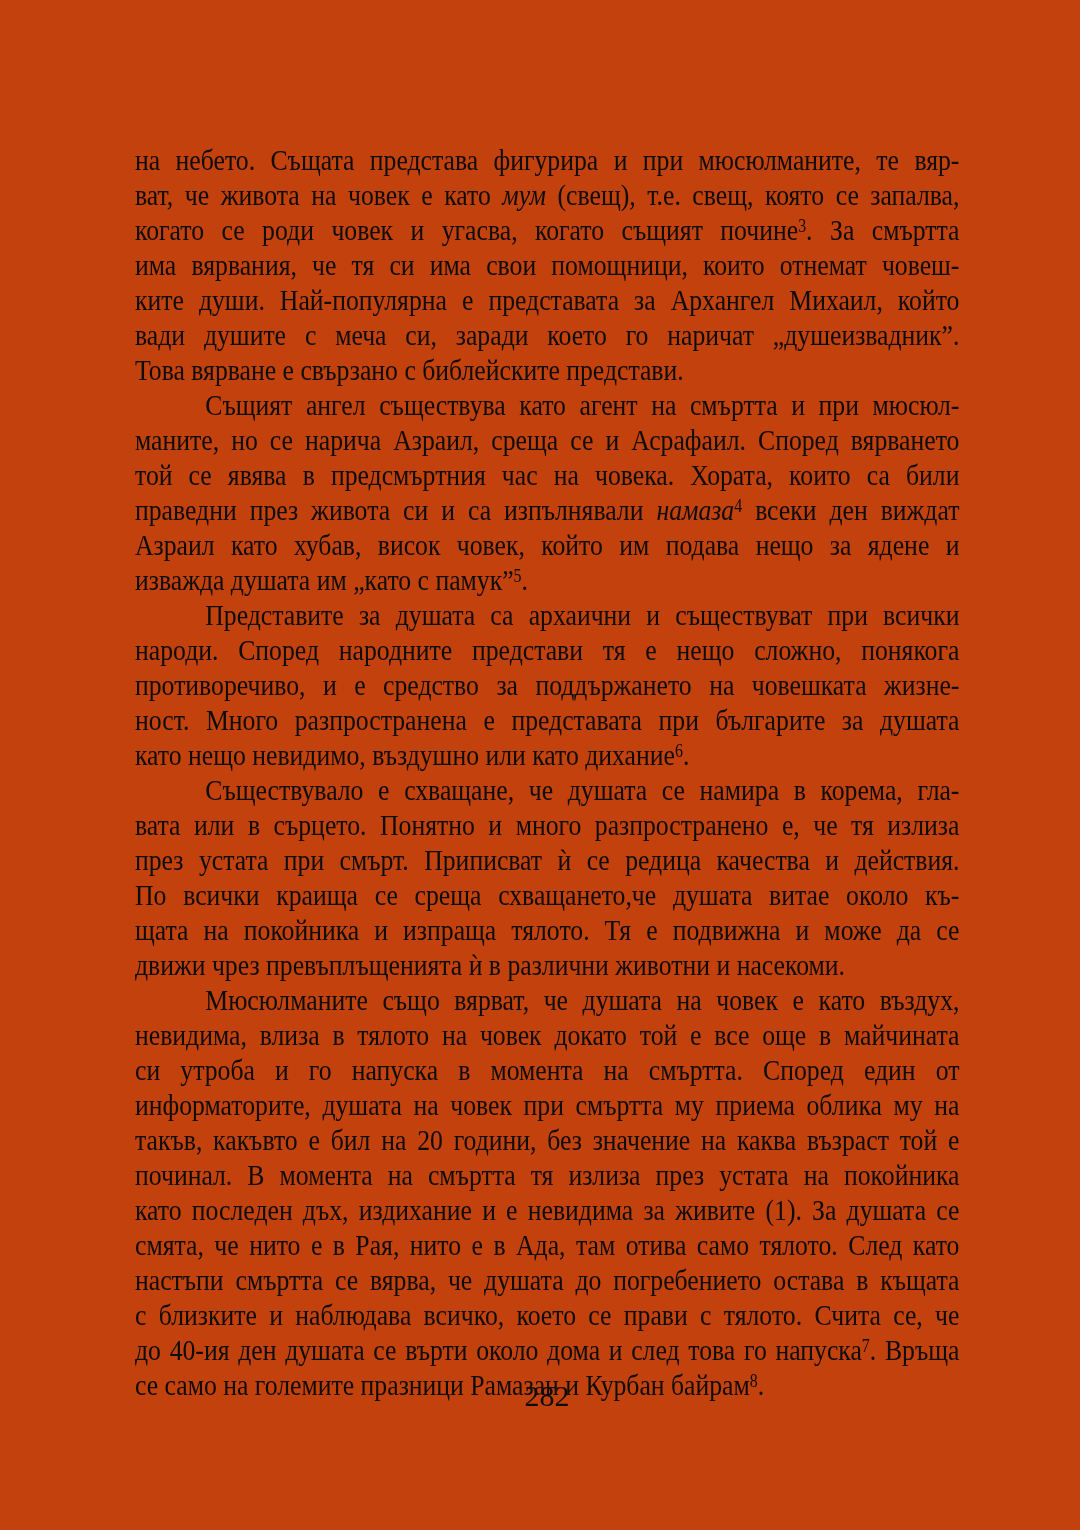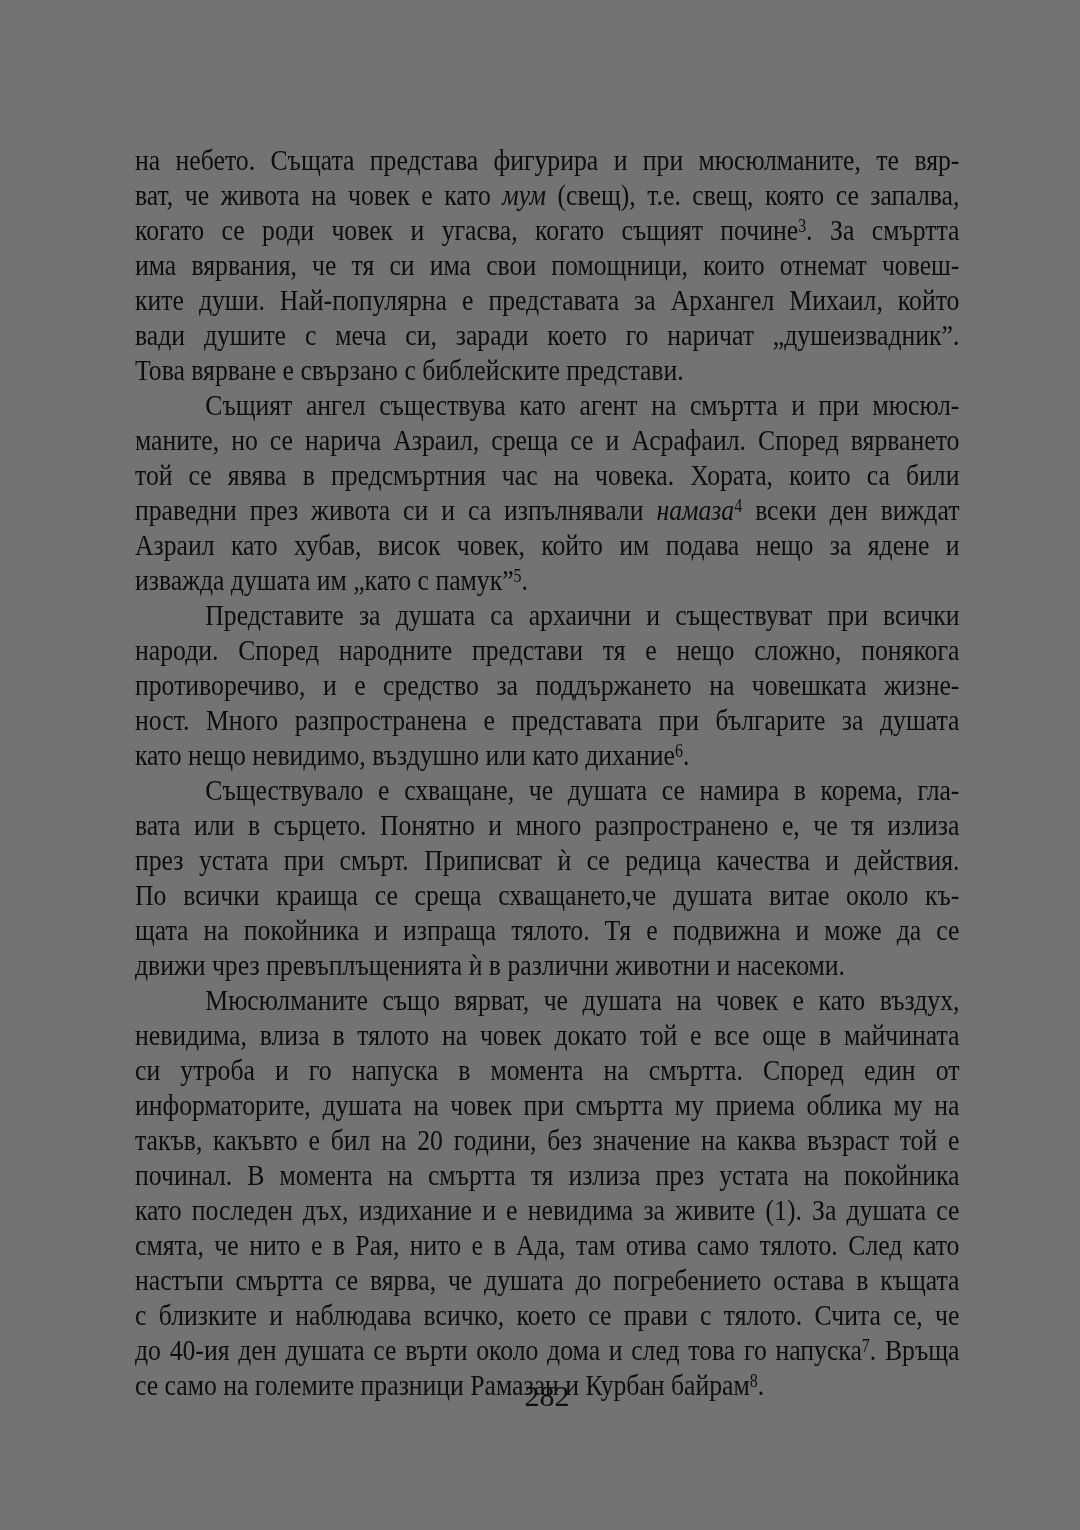--- a/index.html
+++ b/index.html
@@ -4,21 +4,21 @@
 <style>
   html, body {
     margin: 0;
     padding: 0;
     background: #ffffff;
   }
   .page {
     position: relative;
     width: 1080px;
     height: 1530px;
-    background: #737373;
+    background: #c2410c;
     overflow: hidden;
     font-family: "Liberation Serif", "DejaVu Serif", serif;
     color: #0d0d0d;
   }
   .text-block {
     position: absolute;
     left: 135px;
     top: 142px;
     width: 962px;
     transform: scaleX(0.857);

